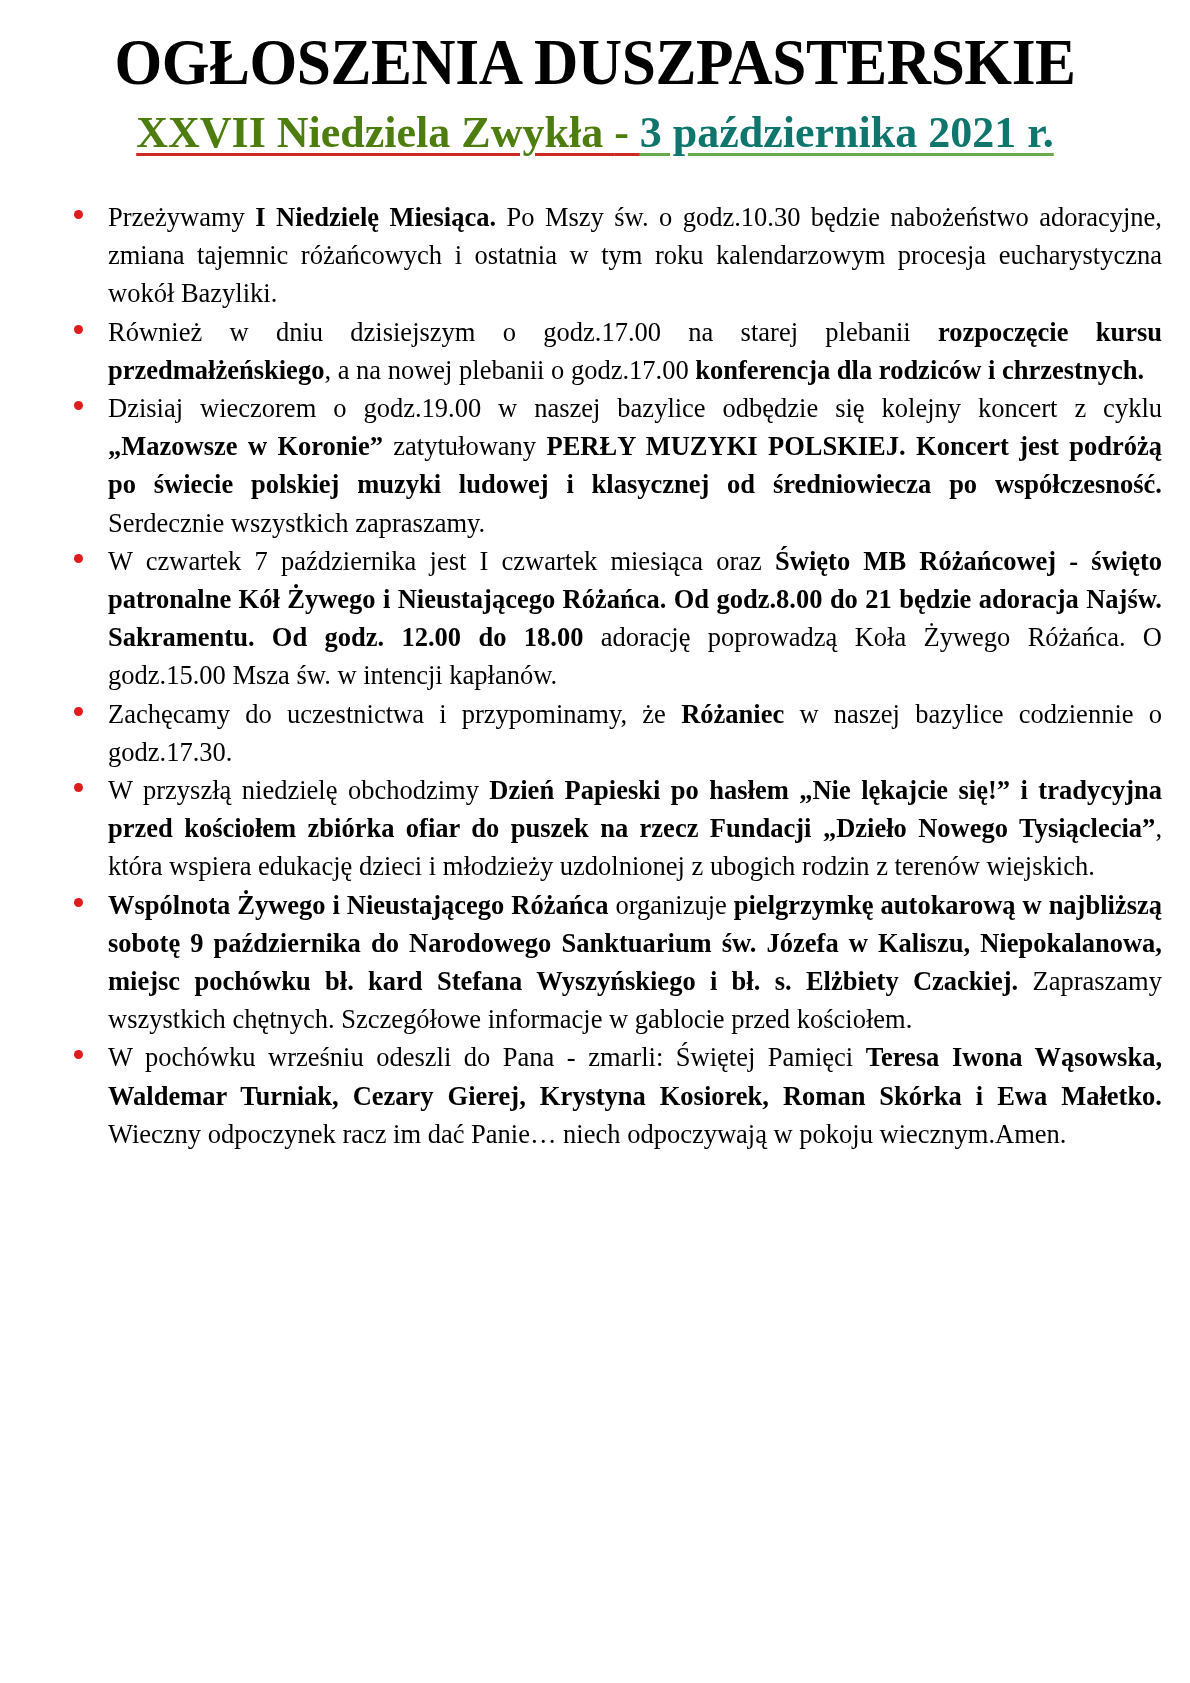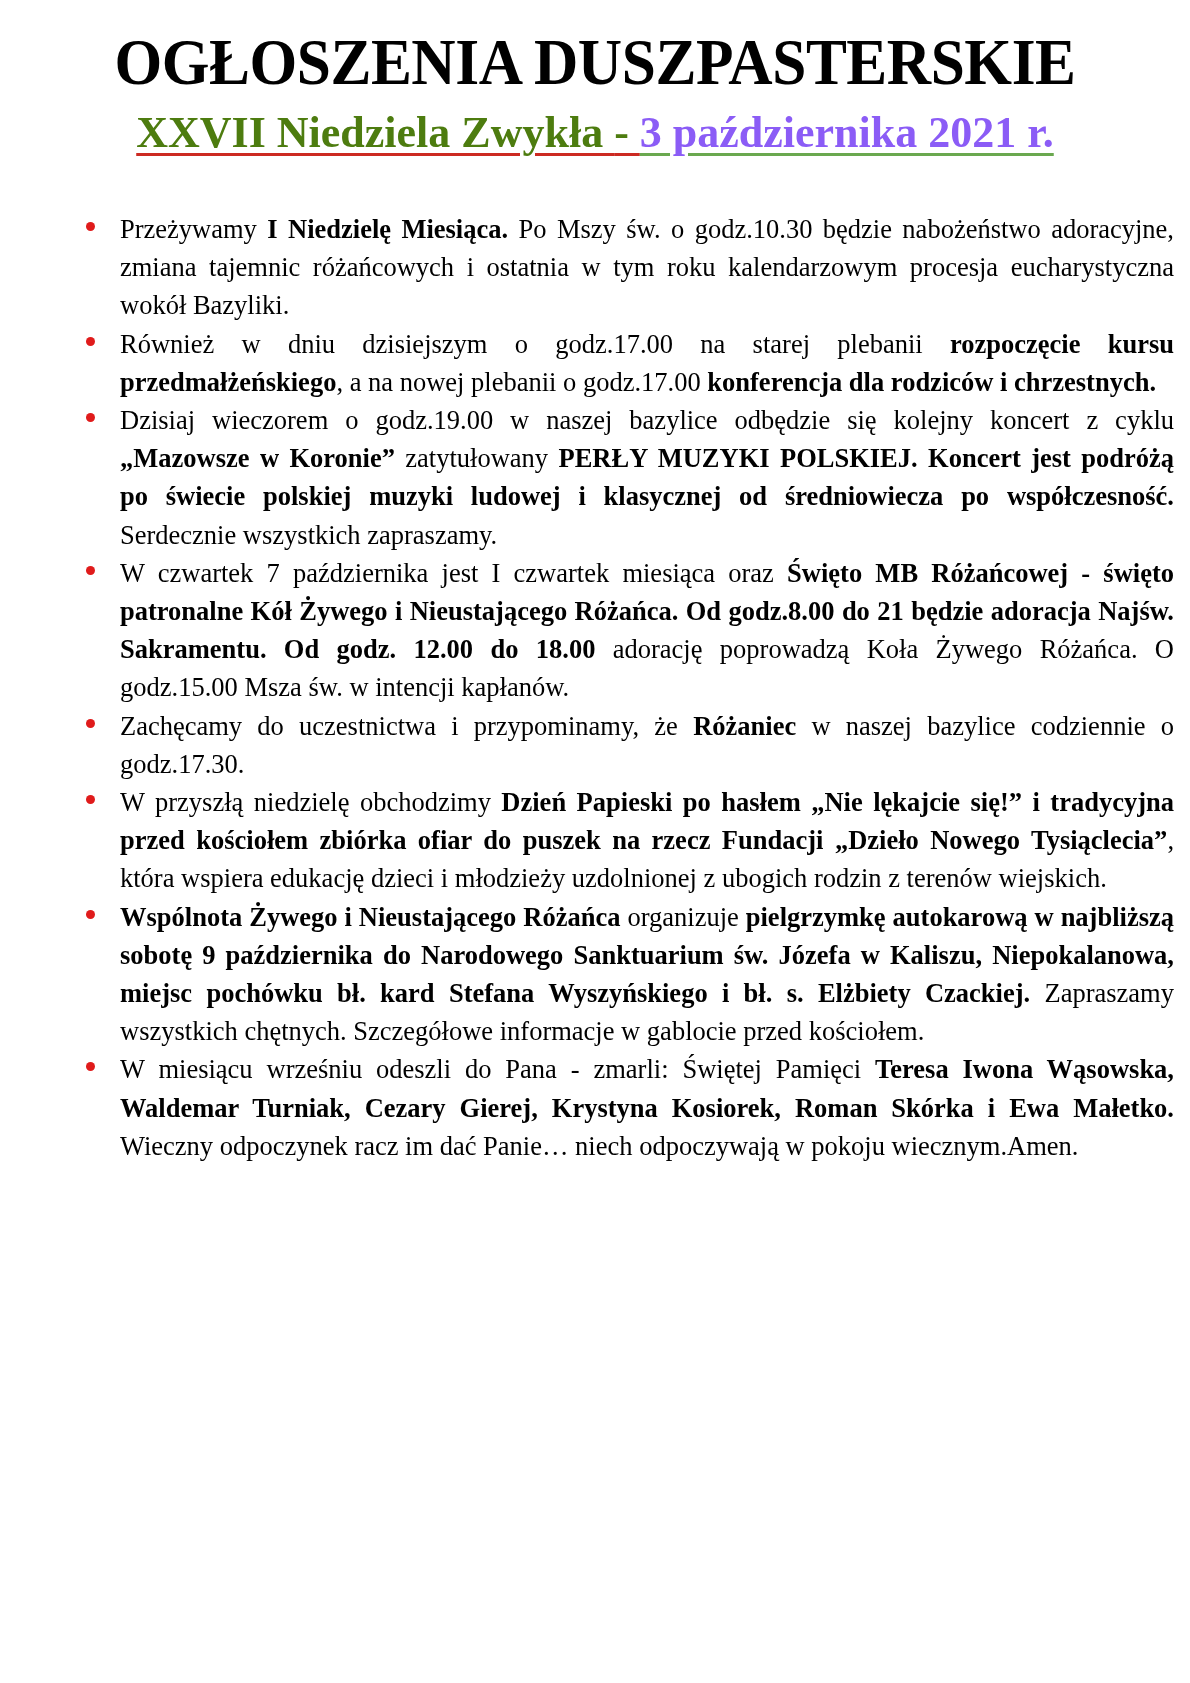--- a/index.html
+++ b/index.html
@@ -26,25 +26,25 @@
   .subtitle {
     position: absolute;
     left: 0; top: 105px; width: 1190px;
     text-align: center;
     font-weight: bold;
     font-size: 44px;
     line-height: 56px;
     white-space: nowrap;
   }
   .subtitle .red { color: #4d7c0f; text-decoration: underline; text-decoration-color: #cc2a22; text-decoration-thickness: 3px; text-underline-offset: 6px; }
-  .subtitle .green { color: #8b5cf6; text-decoration: underline; text-decoration-color: #6aa84f; text-decoration-thickness: 3px; text-underline-offset: 6px; }
+  .subtitle .green { color: #0f766e; text-decoration: underline; text-decoration-color: #6aa84f; text-decoration-thickness: 3px; text-underline-offset: 6px; }
   .list {
     position: absolute;
     left: 66px; top: 198px; width: 1096px;
-    margin: 12px; padding: 0;
+    margin: 0; padding: 0;
     list-style: none;
   }
   .item {
     position: relative;
     padding-left: 42px;
     font-size: 26.5px;
     line-height: 38.2px;
     text-align: justify;
   }
   .bullet {
@@ -66,15 +66,15 @@
   </div>
 
   <ul class="list" id="announcement-list">
       <li class="item"><span class="bullet"></span><span>Przeżywamy </span><span class="b">I Niedzielę Miesiąca.</span><span> Po Mszy św. o godz.10.30 będzie nabożeństwo adoracyjne, zmiana tajemnic różańcowych i ostatnia w tym roku kalendarzowym procesja eucharystyczna wokół Bazyliki.</span></li>
       <li class="item"><span class="bullet"></span><span>Również w dniu dzisiejszym o godz.17.00 na starej plebanii </span><span class="b">rozpoczęcie kursu przedmałżeńskiego</span><span>, a na nowej plebanii o godz.17.00 </span><span class="b">konferencja dla rodziców i chrzestnych.</span></li>
       <li class="item"><span class="bullet"></span><span>Dzisiaj wieczorem o godz.19.00 w naszej bazylice odbędzie się kolejny koncert z cyklu </span><span class="b">„Mazowsze w Koronie”</span><span> zatytułowany </span><span class="b">PERŁY MUZYKI POLSKIEJ. Koncert jest podróżą po świecie polskiej muzyki ludowej i klasycznej od średniowiecza po współczesność.</span><span>  Serdecznie wszystkich zapraszamy.</span></li>
       <li class="item"><span class="bullet"></span><span>W czwartek 7 października jest I czwartek miesiąca oraz </span><span class="b">Święto MB Różańcowej - święto patronalne Kół Żywego i Nieustającego Różańca.  Od godz.8.00 do 21 będzie adoracja Najśw. Sakramentu. Od godz. 12.00 do 18.00</span><span> adorację poprowadzą Koła Żywego Różańca. O godz.15.00 Msza św. w intencji kapłanów.</span></li>
       <li class="item"><span class="bullet"></span><span>Zachęcamy do uczestnictwa i przypominamy, że </span><span class="b">Różaniec</span><span> w naszej bazylice codziennie o godz.17.30.</span></li>
       <li class="item"><span class="bullet"></span><span>W przyszłą niedzielę obchodzimy </span><span class="b">Dzień Papieski po hasłem „Nie lękajcie się!” i tradycyjna przed kościołem zbiórka ofiar do puszek na rzecz Fundacji „Dzieło Nowego Tysiąclecia”</span><span>, która wspiera edukację dzieci i młodzieży uzdolnionej z ubogich rodzin z terenów wiejskich.</span></li>
       <li class="item"><span class="bullet"></span><span class="b">Wspólnota Żywego i Nieustającego Różańca</span><span> organizuje </span><span class="b">pielgrzymkę autokarową w najbliższą sobotę 9 października do Narodowego Sanktuarium św. Józefa w Kaliszu, Niepokalanowa, miejsc pochówku bł. kard Stefana Wyszyńskiego i bł. s. Elżbiety Czackiej.</span><span> Zapraszamy wszystkich chętnych. Szczegółowe informacje w gablocie przed kościołem.</span></li>
-      <li class="item"><span class="bullet"></span><span>W miesiącu wrześniu odeszli do Pana - zmarli: Świętej Pamięci </span><span class="b">Teresa Iwona Wąsowska, Waldemar Turniak, Cezary Gierej, Krystyna Kosiorek, Roman Skórka i Ewa Małetko.</span><span> Wieczny odpoczynek racz im dać Panie… niech odpoczywają w pokoju wiecznym.Amen.</span></li>
+      <li class="item"><span class="bullet"></span><span>W pochówku wrześniu odeszli do Pana - zmarli: Świętej Pamięci </span><span class="b">Teresa Iwona Wąsowska, Waldemar Turniak, Cezary Gierej, Krystyna Kosiorek, Roman Skórka i Ewa Małetko.</span><span> Wieczny odpoczynek racz im dać Panie… niech odpoczywają w pokoju wiecznym.Amen.</span></li>
     </ul>
 </div>
 
 </body></html>

